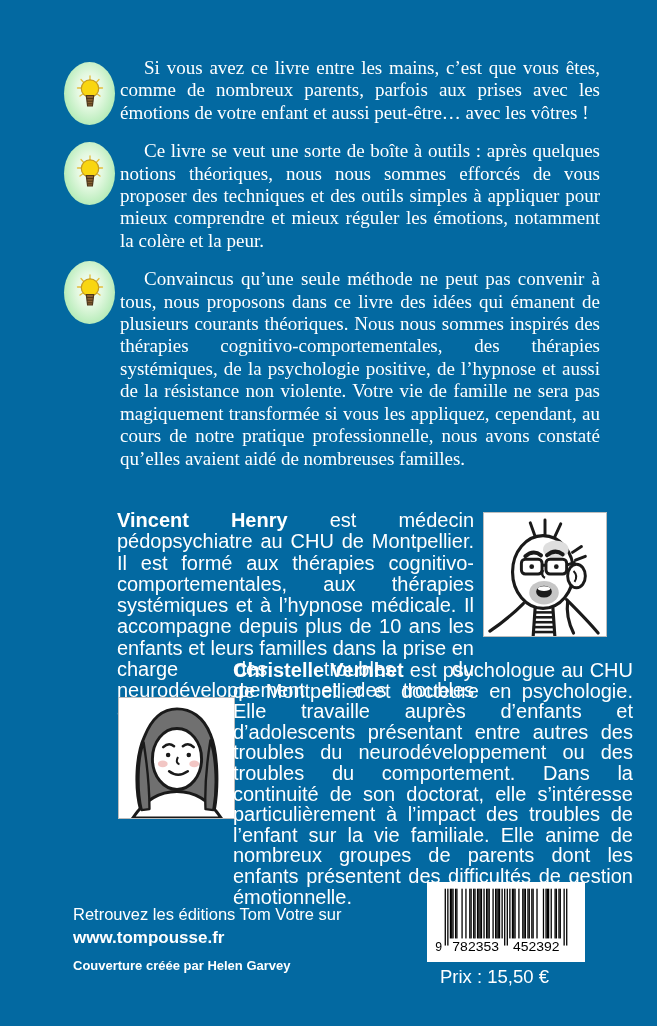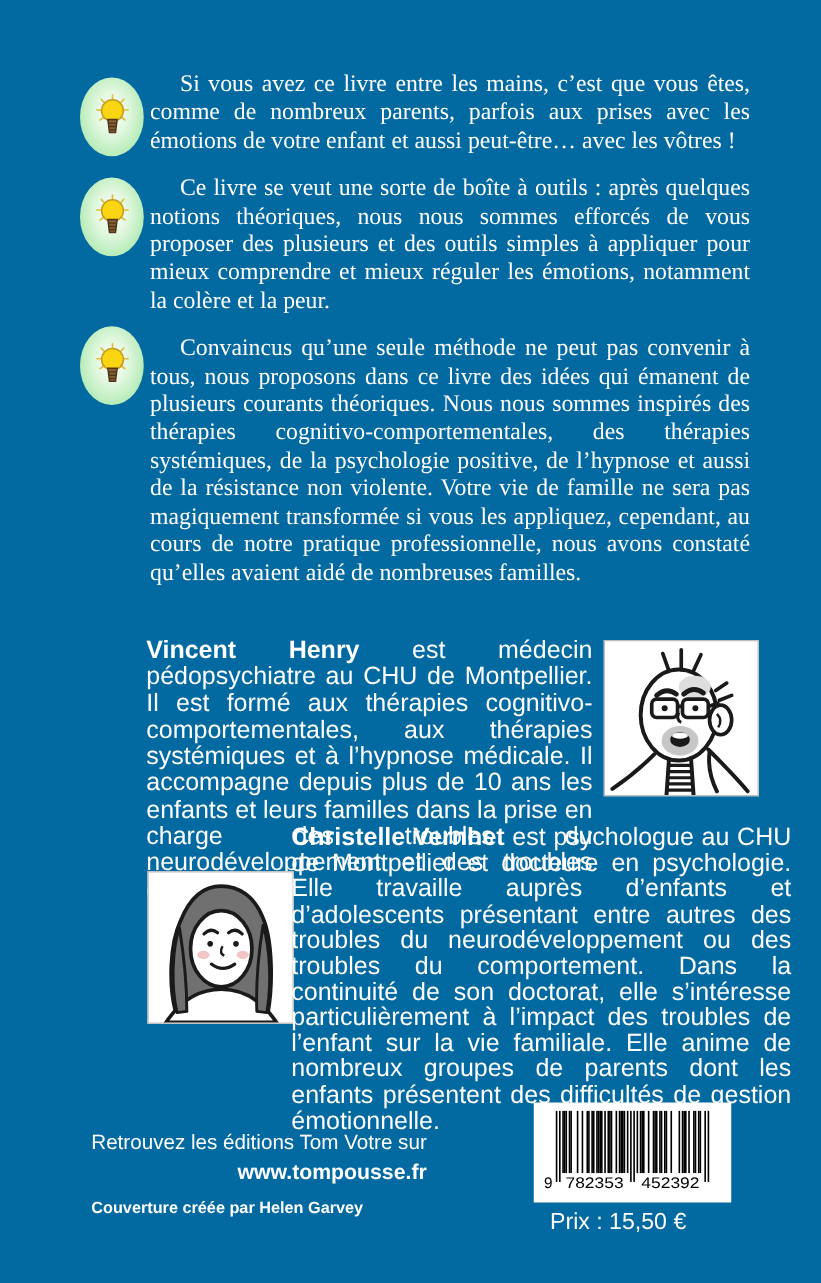--- a/index.html
+++ b/index.html
@@ -28,21 +28,21 @@
   .bio-christelle{left:233px;top:660px;width:400px;line-height:20.6px;}
   .bio b{font-weight:bold;}
   .photo{
     position:absolute;background:#ffffff;border:1px solid #bdbdbd;
     box-sizing:border-box;
   }
   .photo-vincent{left:483px;top:512px;width:124px;height:125px;}
   .photo-christelle{left:118px;top:697px;width:117px;height:122px;}
   
   .publisher{position:absolute;left:73px;top:903px;font-size:16.5px;line-height:23px;}
-  .publisher .site{font-weight:bold;font-size:17px;text-align:right;}
+  .publisher .site{font-weight:bold;font-size:17px;}
   .credit{position:absolute;left:73px;top:958px;font-size:13px;font-weight:bold;}
   .barcode-box{
     position:absolute;left:427px;top:882px;width:158px;height:80px;
     background:#ffffff;display:flex;align-items:flex-start;justify-content:center;
     padding-top:6px;box-sizing:border-box;
   }
   .price{position:absolute;left:440px;top:966px;width:160px;text-align:left;font-size:18.5px;}
 </style>
 </head>
 <body>
@@ -105,21 +105,21 @@
       <g stroke="#4f371b" stroke-width="1.1">
         <line x1="11.6" y1="23.5" x2="18.4" y2="23.5"></line>
         <line x1="11.9" y1="26.2" x2="18.1" y2="26.2"></line>
         <line x1="12.2" y1="28.8" x2="17.8" y2="28.8"></line>
       </g>
     </svg>
   </div>
 
   <div class="intro">
     <p>Si vous avez ce livre entre les mains, c’est que vous êtes, comme de nombreux parents, parfois aux prises avec les émotions de votre enfant et aussi peut-être… avec les vôtres !</p>
-    <p>Ce livre se veut une sorte de boîte à outils : après quelques notions théoriques, nous nous sommes efforcés de vous proposer des plusieurs et des outils simples à appliquer pour mieux comprendre et mieux réguler les émotions, notamment la colère et la peur.</p>
+    <p>Ce livre se veut une sorte de boîte à outils : après quelques notions théoriques, nous nous sommes efforcés de vous proposer des techniques et des outils simples à appliquer pour mieux comprendre et mieux réguler les émotions, notamment la colère et la peur.</p>
     <p>Convaincus qu’une seule méthode ne peut pas convenir à tous, nous proposons dans ce livre des idées qui émanent de plusieurs courants théoriques. Nous nous sommes inspirés des thérapies cognitivo-comportementales, des thérapies systémiques, de la psychologie positive, de l’hypnose et aussi de la résistance non violente. Votre vie de famille ne sera pas magiquement transformée si vous les appliquez, cependant, au cours de notre pratique professionnelle, nous avons constaté qu’elles avaient aidé de nombreuses familles.</p>
   </div>
 
   <div class="bio bio-vincent">
     <b>Vincent Henry</b><span> est médecin pédopsychiatre au CHU de Montpellier. Il est formé aux thérapies cognitivo-comportementales, aux thérapies systémiques et à l’hypnose médicale. Il accompagne depuis plus de 10 ans les enfants et leurs familles dans la prise en charge des troubles du neurodéveloppement et des troubles émotionnels.</span>
   </div>
   <div class="photo photo-vincent">
     <svg width="122" height="123" viewBox="0 0 124 125" aria-hidden="true">
       <ellipse cx="60" cy="60" rx="31" ry="37" fill="#ffffff" stroke="#1a1a1a" stroke-width="3.2"></ellipse>
       <ellipse cx="73" cy="37" rx="13" ry="9" fill="#dedede"></ellipse>

